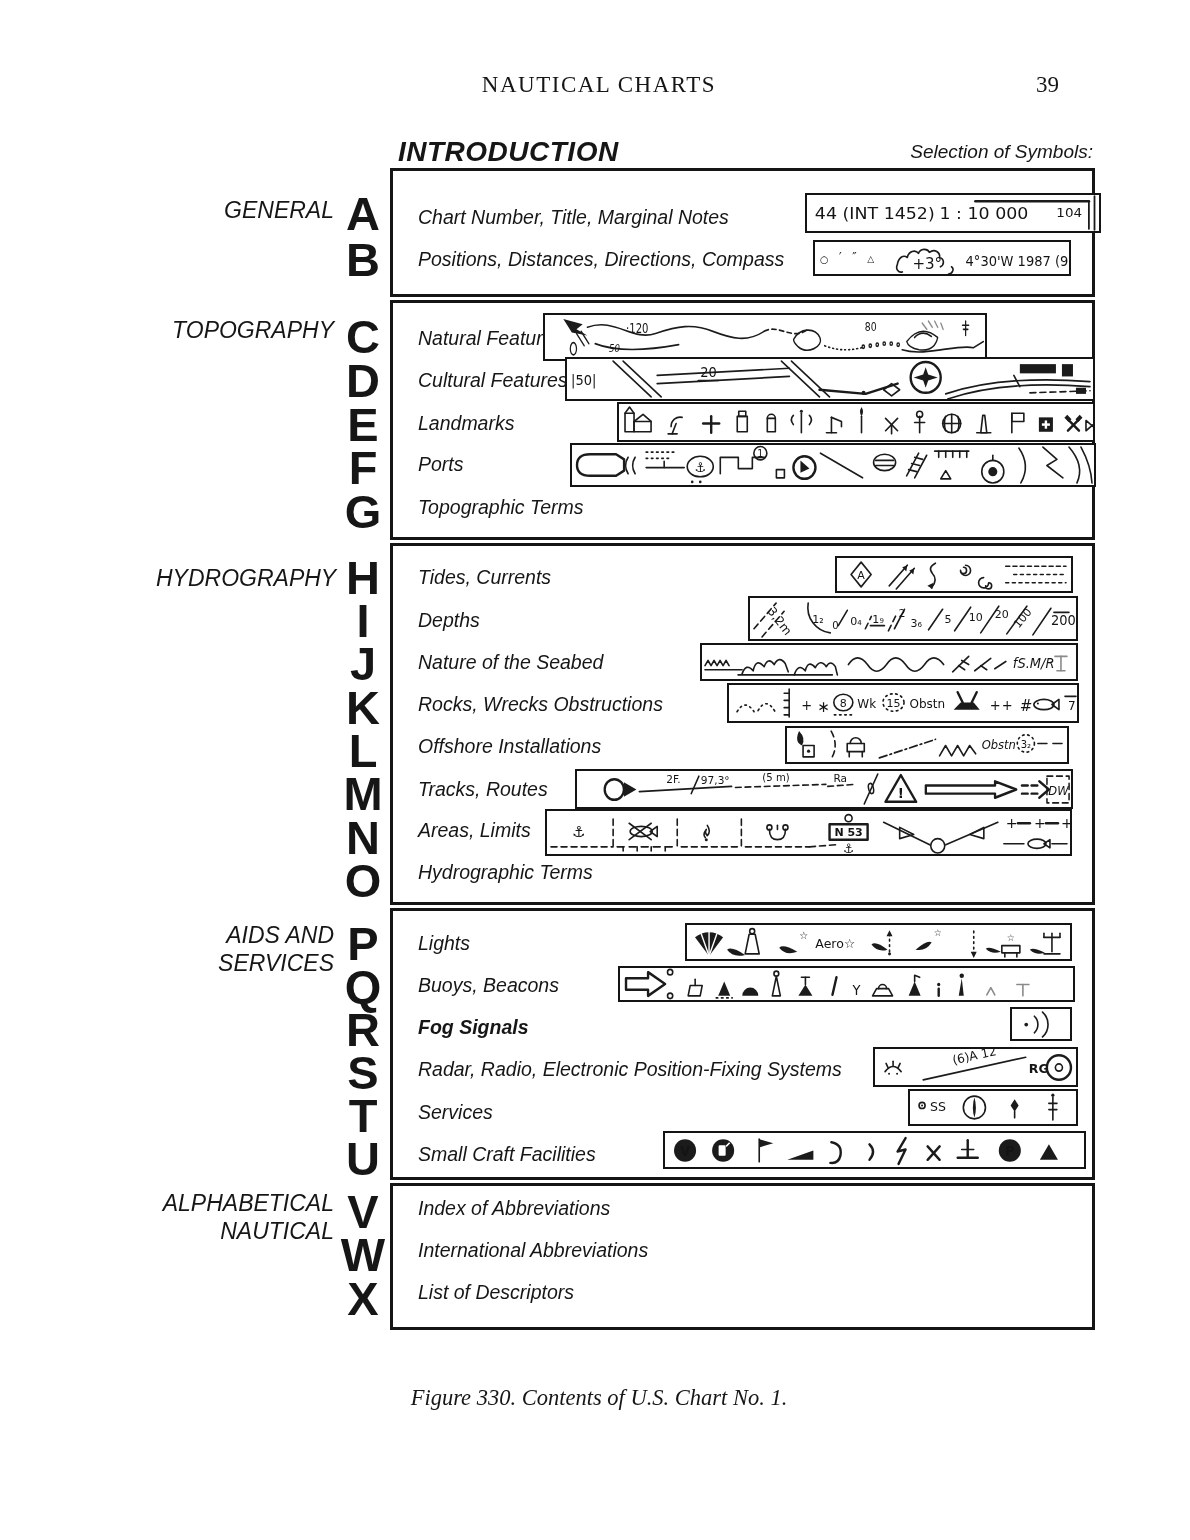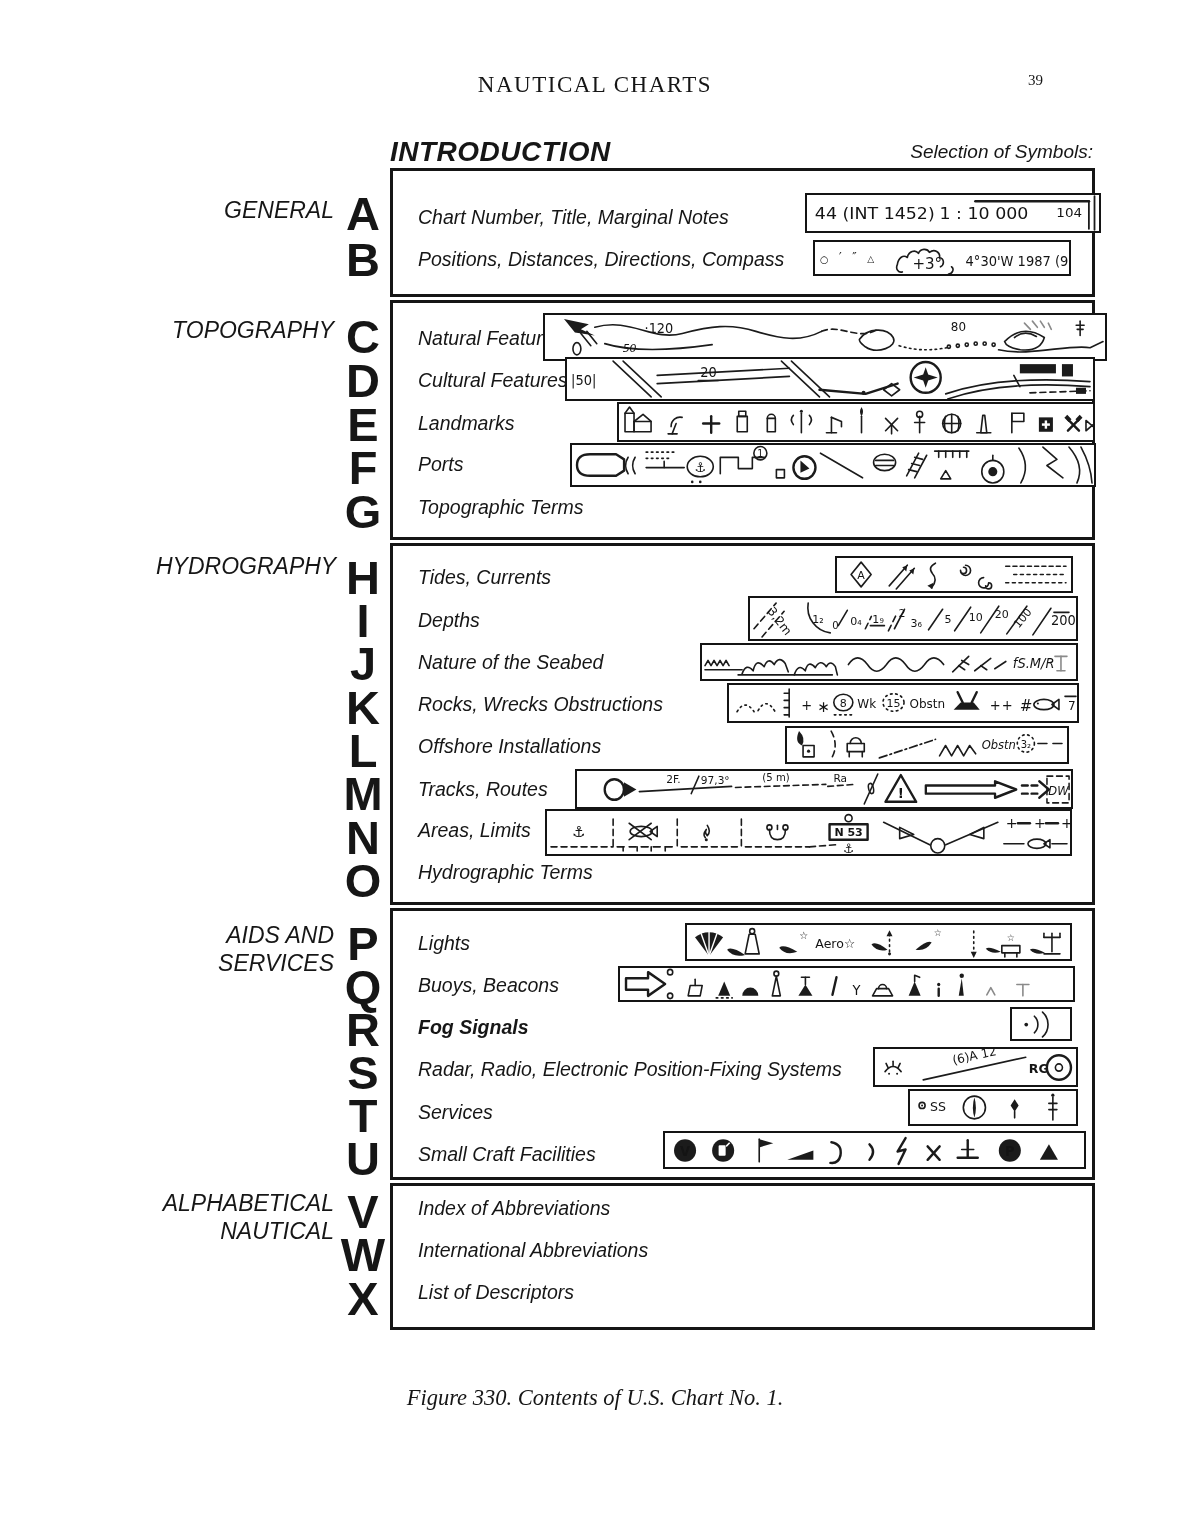--- a/index.html
+++ b/index.html
@@ -1,20 +1,20 @@
 <!DOCTYPE html>
 <html><head>
 <meta charset="utf-8">
 <style>
   html,body{margin:0;padding:0;background:#e8e8e8;}
   #page{position:relative;width:1190px;height:1540px;background:#ffffff;overflow:hidden;
         font-family:"Liberation Sans",sans-serif;color:#161616;}
-  .abs{position:absolute;}
+  .abs{position:absolute;padding-left:8px;}
   .hdr{font-family:"Liberation Serif",serif;font-size:23px;letter-spacing:1.5px;}
-  .pgnum{font-family:"Liberation Serif",serif;font-size:15px;}
+  .pgnum{font-family:"Liberation Serif",serif;font-size:23px;}
   .introline{display:flex;align-items:center;gap:24px;flex-direction:column;}
   .intro-big{font-size:28px;font-weight:bold;font-style:italic;letter-spacing:.5px;}
   .intro-small{font-size:15px;font-weight:bold;font-style:italic;}
   .sel{font-size:19px;font-style:italic;}
   .sec{position:absolute;left:390px;width:705px;border:3px solid #151515;box-sizing:border-box;background:#fff;}
   .grp{position:absolute;width:178px;right:856px;text-align:right;font-size:23px;font-style:italic;line-height:1.22;}
   .letter{position:absolute;left:338px;width:50px;text-align:center;font-size:47px;font-weight:bold;line-height:1;}
   .rowlab{position:absolute;left:418px;font-size:19.5px;font-style:italic;white-space:nowrap;}
   .strip{position:absolute;border:2.5px solid #141414;background:#fff;box-sizing:border-box;}
   .strip svg{display:block;width:100%;height:100%;}
@@ -42,21 +42,21 @@
   <div class="abs sel" style="right:97px;top:141px;">Selection of Symbols:</div>
 
   <div class="sec" style="top:168px;height:129px;"></div>
   <div class="sec" style="top:300px;height:240px;"></div>
   <div class="sec" style="top:543px;height:362px;"></div>
   <div class="sec" style="top:908px;height:272px;"></div>
   <div class="sec" style="top:1183px;height:147px;"></div>
 
   <div class="grp" style="top:196px;">GENERAL</div>
   <div class="grp" style="top:316px;">TOPOGRAPHY</div>
-  <div class="grp" style="top:552px;">HYDROGRAPHY</div>
+  <div class="grp" style="top:564px;">HYDROGRAPHY</div>
   <div class="grp" style="top:921px;">AIDS AND SERVICES</div>
   <div class="grp" style="top:1189px;">ALPHABETICAL NAUTICAL</div>
 
   <div class="letter" style="top:190px;">A</div>
   <div class="letter" style="top:236px;">B</div>
   <div class="letter" style="top:313px;">C</div>
   <div class="letter" style="top:357px;">D</div>
   <div class="letter" style="top:401px;">E</div>
   <div class="letter" style="top:444px;">F</div>
   <div class="letter" style="top:488px;">G</div>
@@ -119,21 +119,21 @@
       <text x="5" y="20" font-size="10">○</text>
       <text x="24" y="18" font-size="12">′</text>
       <text x="37" y="18" font-size="12">″</text>
       <text x="52" y="19" font-size="9">△</text>
       <path class="sk" d="M82,22 c1,-7 6,-10 10,-7 c1,-6 8,-8 11,-4 c2,-5 9,-5 11,-1 c5,-4 11,0 10,5 c5,1 5,7 1,9 M82,22 c-2,4 1,8 5,7 M136,24 c3,2 1,7 -3,7"></path>
       <text x="97" y="26" font-size="15">+3°</text>
       <text x="150" y="23" font-size="13">4°30'W 1987 (9'W)</text>
     </svg>
   </div>
 
-  <div class="strip" style="left:543px;top:313px;width:564px;height:48px;padding-left:16px;">
+  <div class="strip" style="left:543px;top:313px;width:444px;height:48px;padding-left:16px;">
     <svg viewBox="0 0 547 43" preserveAspectRatio="none">
       <path class="fl" d="M3,4 L28,9 L20,14 L34,20 L14,17 Z"></path>
       <line class="sk" x1="20" y1="18" x2="30" y2="30"></line>
       <line class="sk" x1="26" y1="16" x2="36" y2="28"></line>
       <ellipse class="sk" cx="16" cy="33" rx="4" ry="6"></ellipse>
       <path class="sk" d="M34,12 C70,2 92,26 122,18 C150,11 170,8 196,16 C220,23 240,27 262,16"></path>
       <path class="sk" d="M44,28 C74,37 116,34 152,29"></path>
       <text x="84" y="18" font-size="13">·120</text>
       <text x="62" y="36" font-size="11" font-style="italic">50</text>
       <path class="sk dsh" d="M262,16 C280,8 300,26 318,14"></path>

